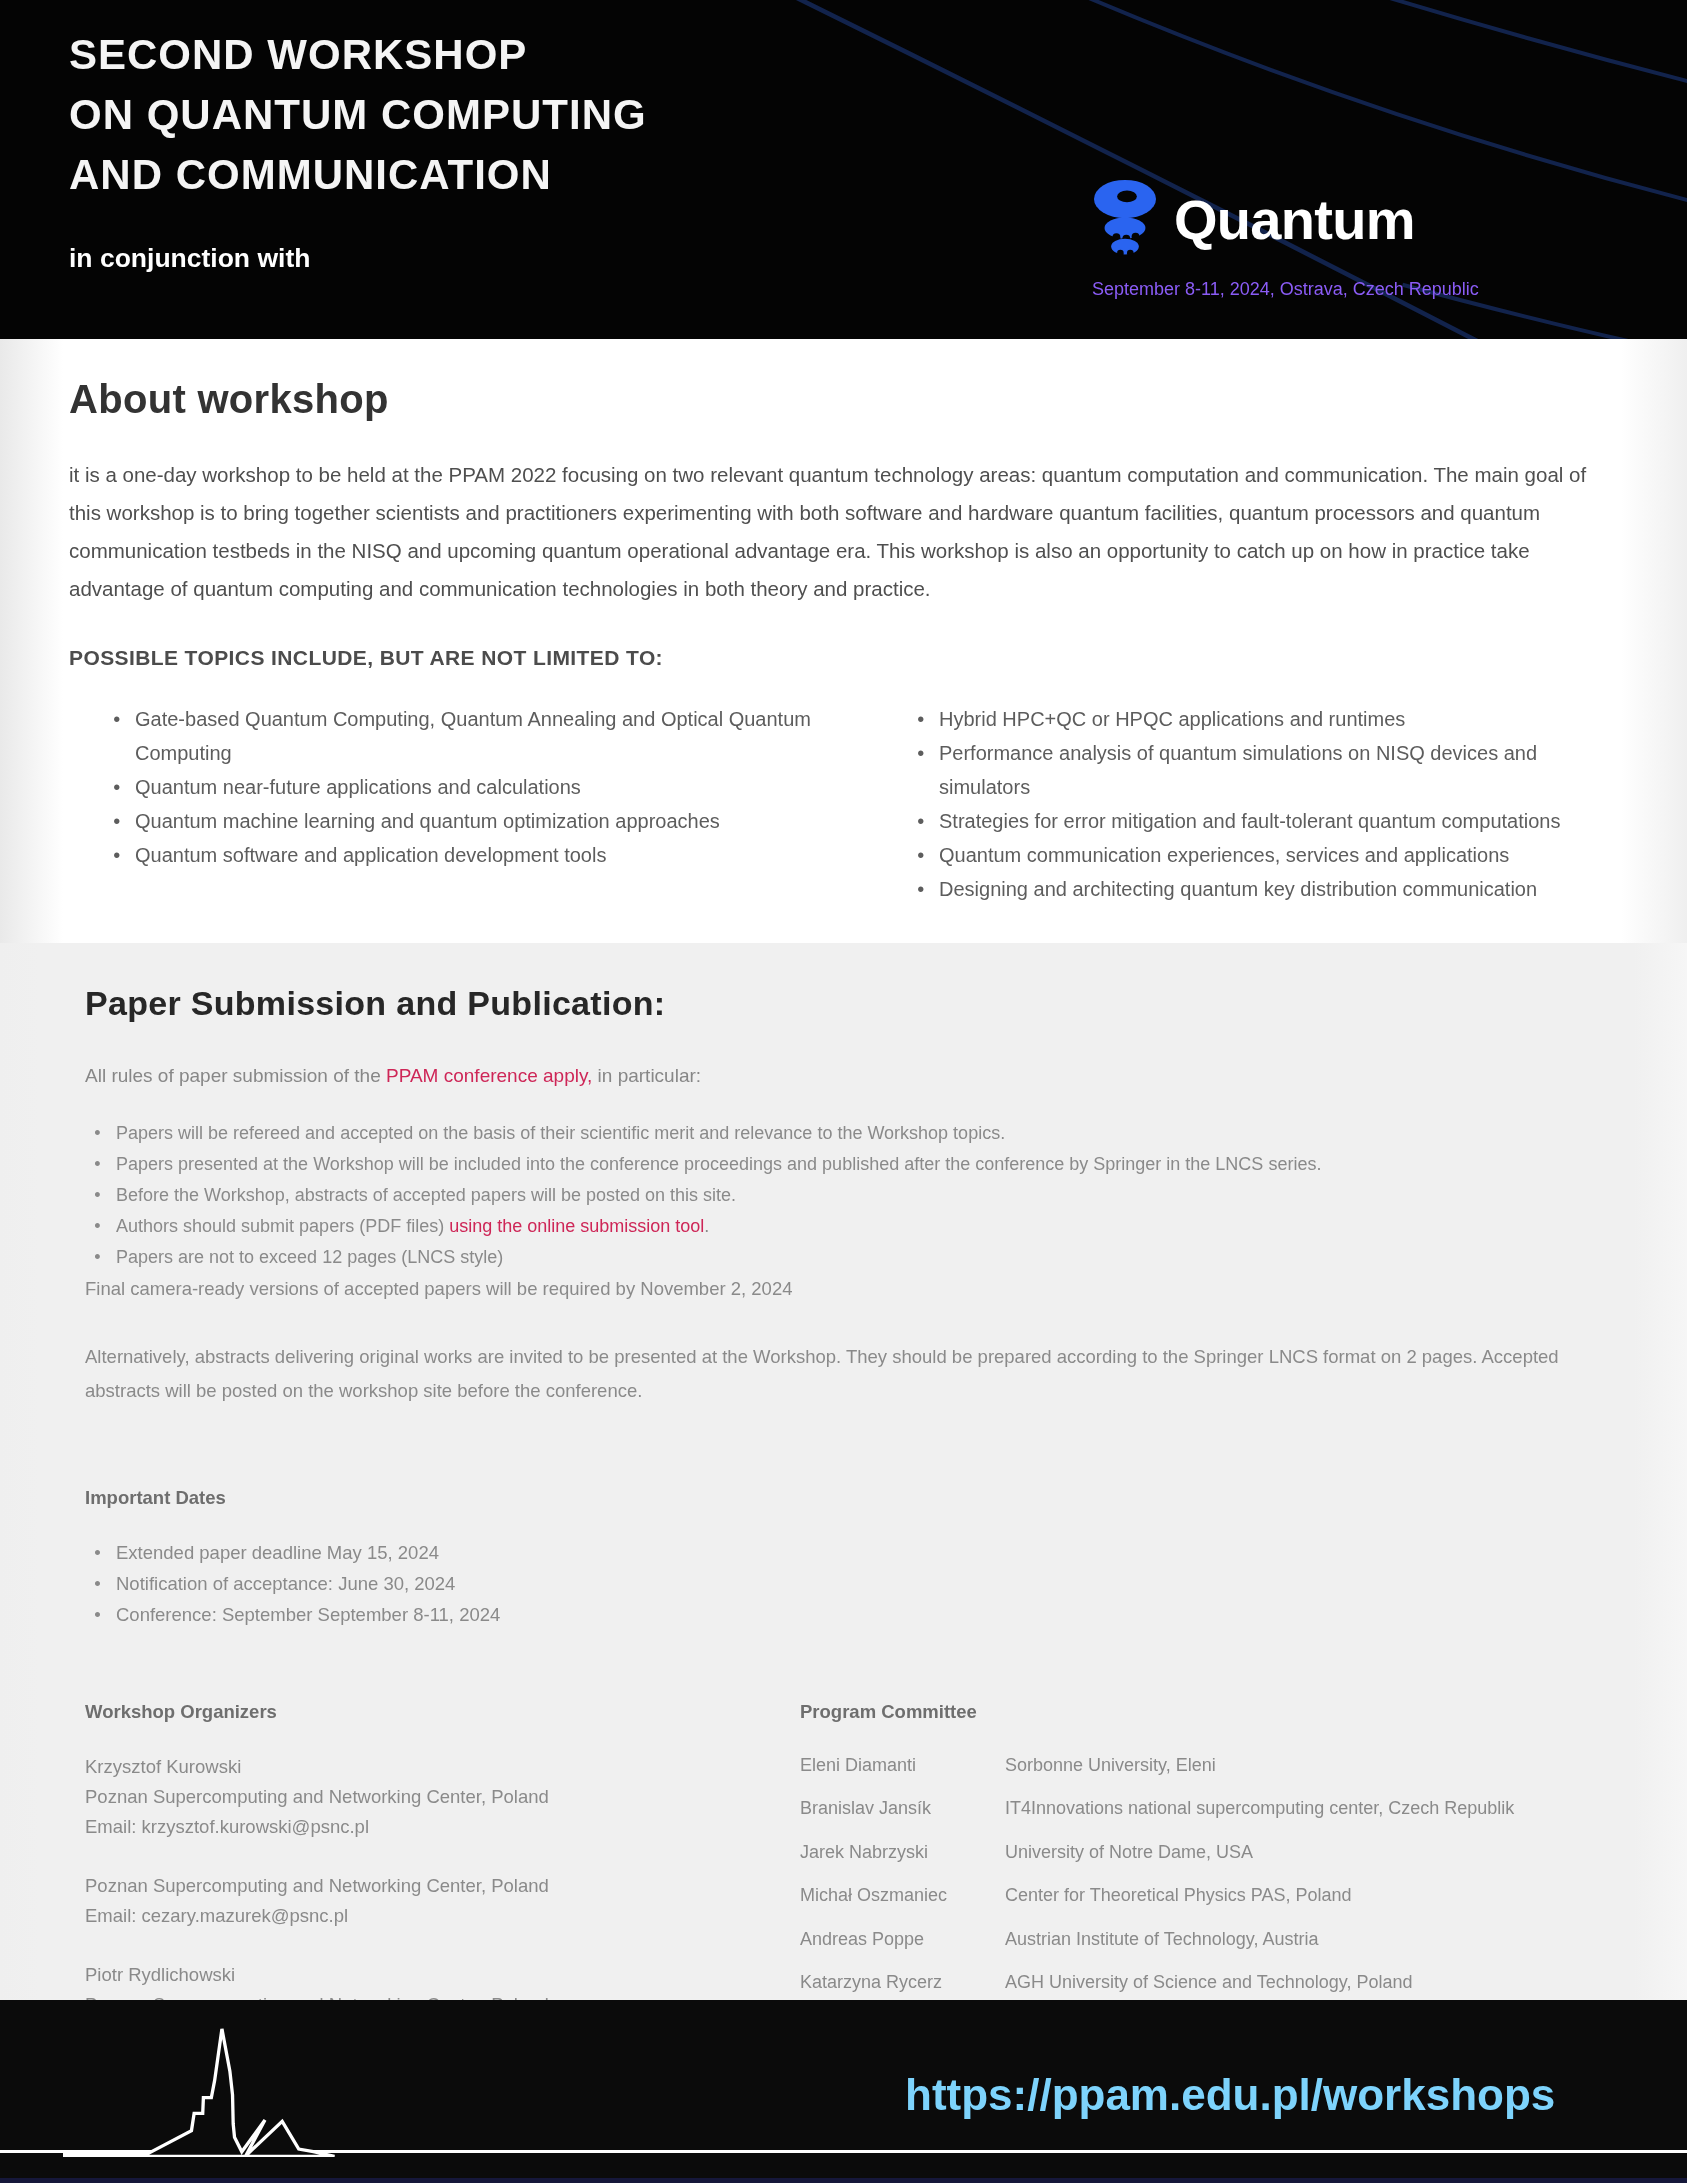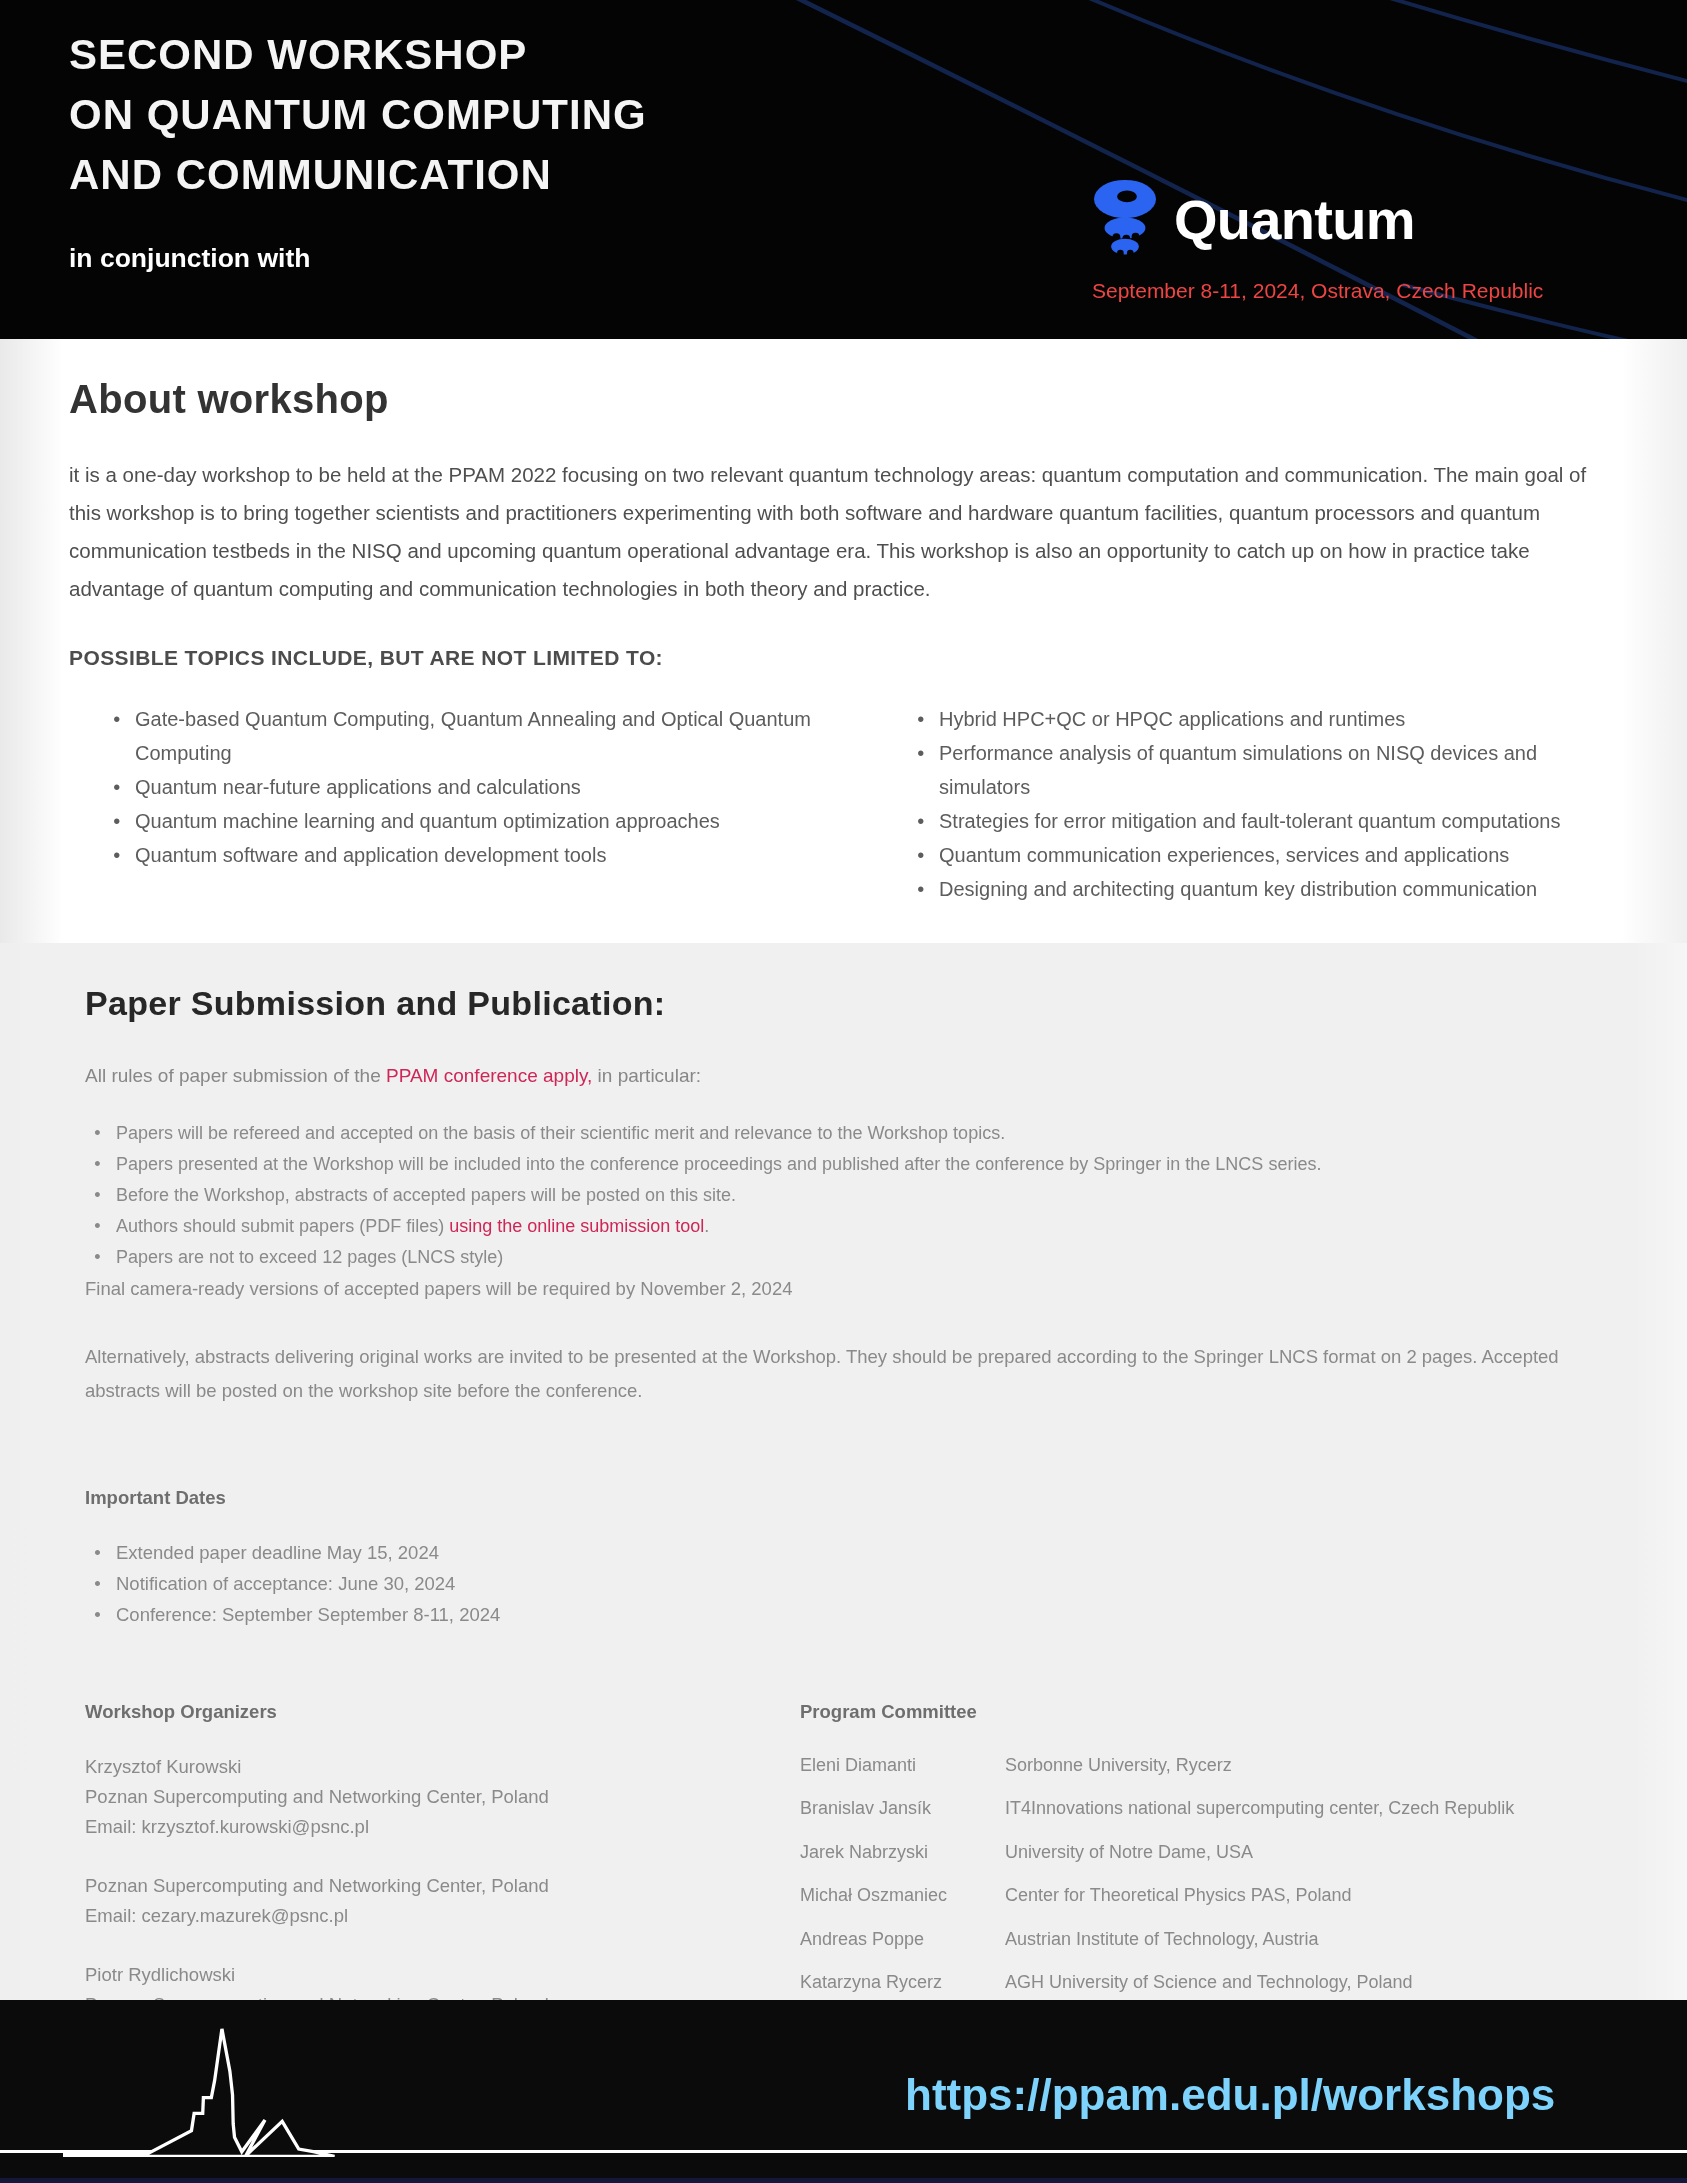--- a/index.html
+++ b/index.html
@@ -10,21 +10,21 @@
   .hero { position:relative; width:100%; height:339px; background:#040404; overflow:hidden; }
   .hero-curves { position:absolute; top:0; left:0; width:100%; height:100%; }
   .hero-left { position:absolute; left:69px; top:25px; }
   .hero-title { color:#f4f4f4; font-size:42px; font-weight:600; letter-spacing:1px; line-height:60px; }
   .conjunction { color:#ffffff; font-size:26.5px; font-weight:700; margin-top:38px; }
   .conf-red { margin-top:26.5px; color:#c9234f; font-size:14.6px; font-weight:700; line-height:24px; letter-spacing:0.5px; }
   .hero-right { position:absolute; left:1092px; top:179px; width:503px; }
   .logo-row { display:flex; align-items:center; gap:16px; }
   .logo-icon { width:66px; height:81px; flex:0 0 auto; }
   .logo-text { color:#ffffff; font-size:56px; font-weight:800; letter-spacing:-0.7px; }
-  .event-info { color:#ef4444; font-size:21px; margin-top:18.5px; font-weight:400; }
+  .event-info { color:#8b5cf6; font-size:18px; margin-top:18.5px; font-weight:400; }
 
   
   .about { width:100%; height:604px; padding:38px 69px 0 69px;
            background:linear-gradient(90deg,#e9e9e9 0px,#ffffff 63px,#ffffff 1621px,#efefef 1687px); }
   .about h2 { color:#333333; font-size:40px; font-weight:800; letter-spacing:0.3px; }
   .about-body { margin-top:34px; color:#4f4f4f; font-size:20.5px; font-weight:500; line-height:38px; max-width:1551px; }
   .topics-heading { margin-top:38px; color:#4c4c4c; font-size:21px; font-weight:800; letter-spacing:0.4px; }
   .topics { display:flex; margin-top:32px; }
   .topics ul { list-style:none; }
   .topics .col-left  { width:781px; padding-left:43px; }
@@ -164,21 +164,21 @@
           <div>Piotr Rydlichowski</div>
           <div>Poznan Supercomputing and Networking Center, Poland</div>
           <div>Email: piotr.rydlichowski@psnc.pl</div>
         </div>
       </div>
       <div class="pc-col">
         <h4 class="sub-h4">Program Committee</h4>
         <div class="pc-rows">
           <div class="pc-row">
               <span class="pc-name">Eleni Diamanti</span>
-              <span class="pc-affil">Sorbonne University, Rycerz</span>
+              <span class="pc-affil">Sorbonne University, Eleni</span>
             </div>
           <div class="pc-row">
               <span class="pc-name">Branislav Jansík</span>
               <span class="pc-affil">IT4Innovations national supercomputing center, Czech Republik</span>
             </div>
           <div class="pc-row">
               <span class="pc-name">Jarek Nabrzyski</span>
               <span class="pc-affil">University of Notre Dame, USA</span>
             </div>
           <div class="pc-row">

